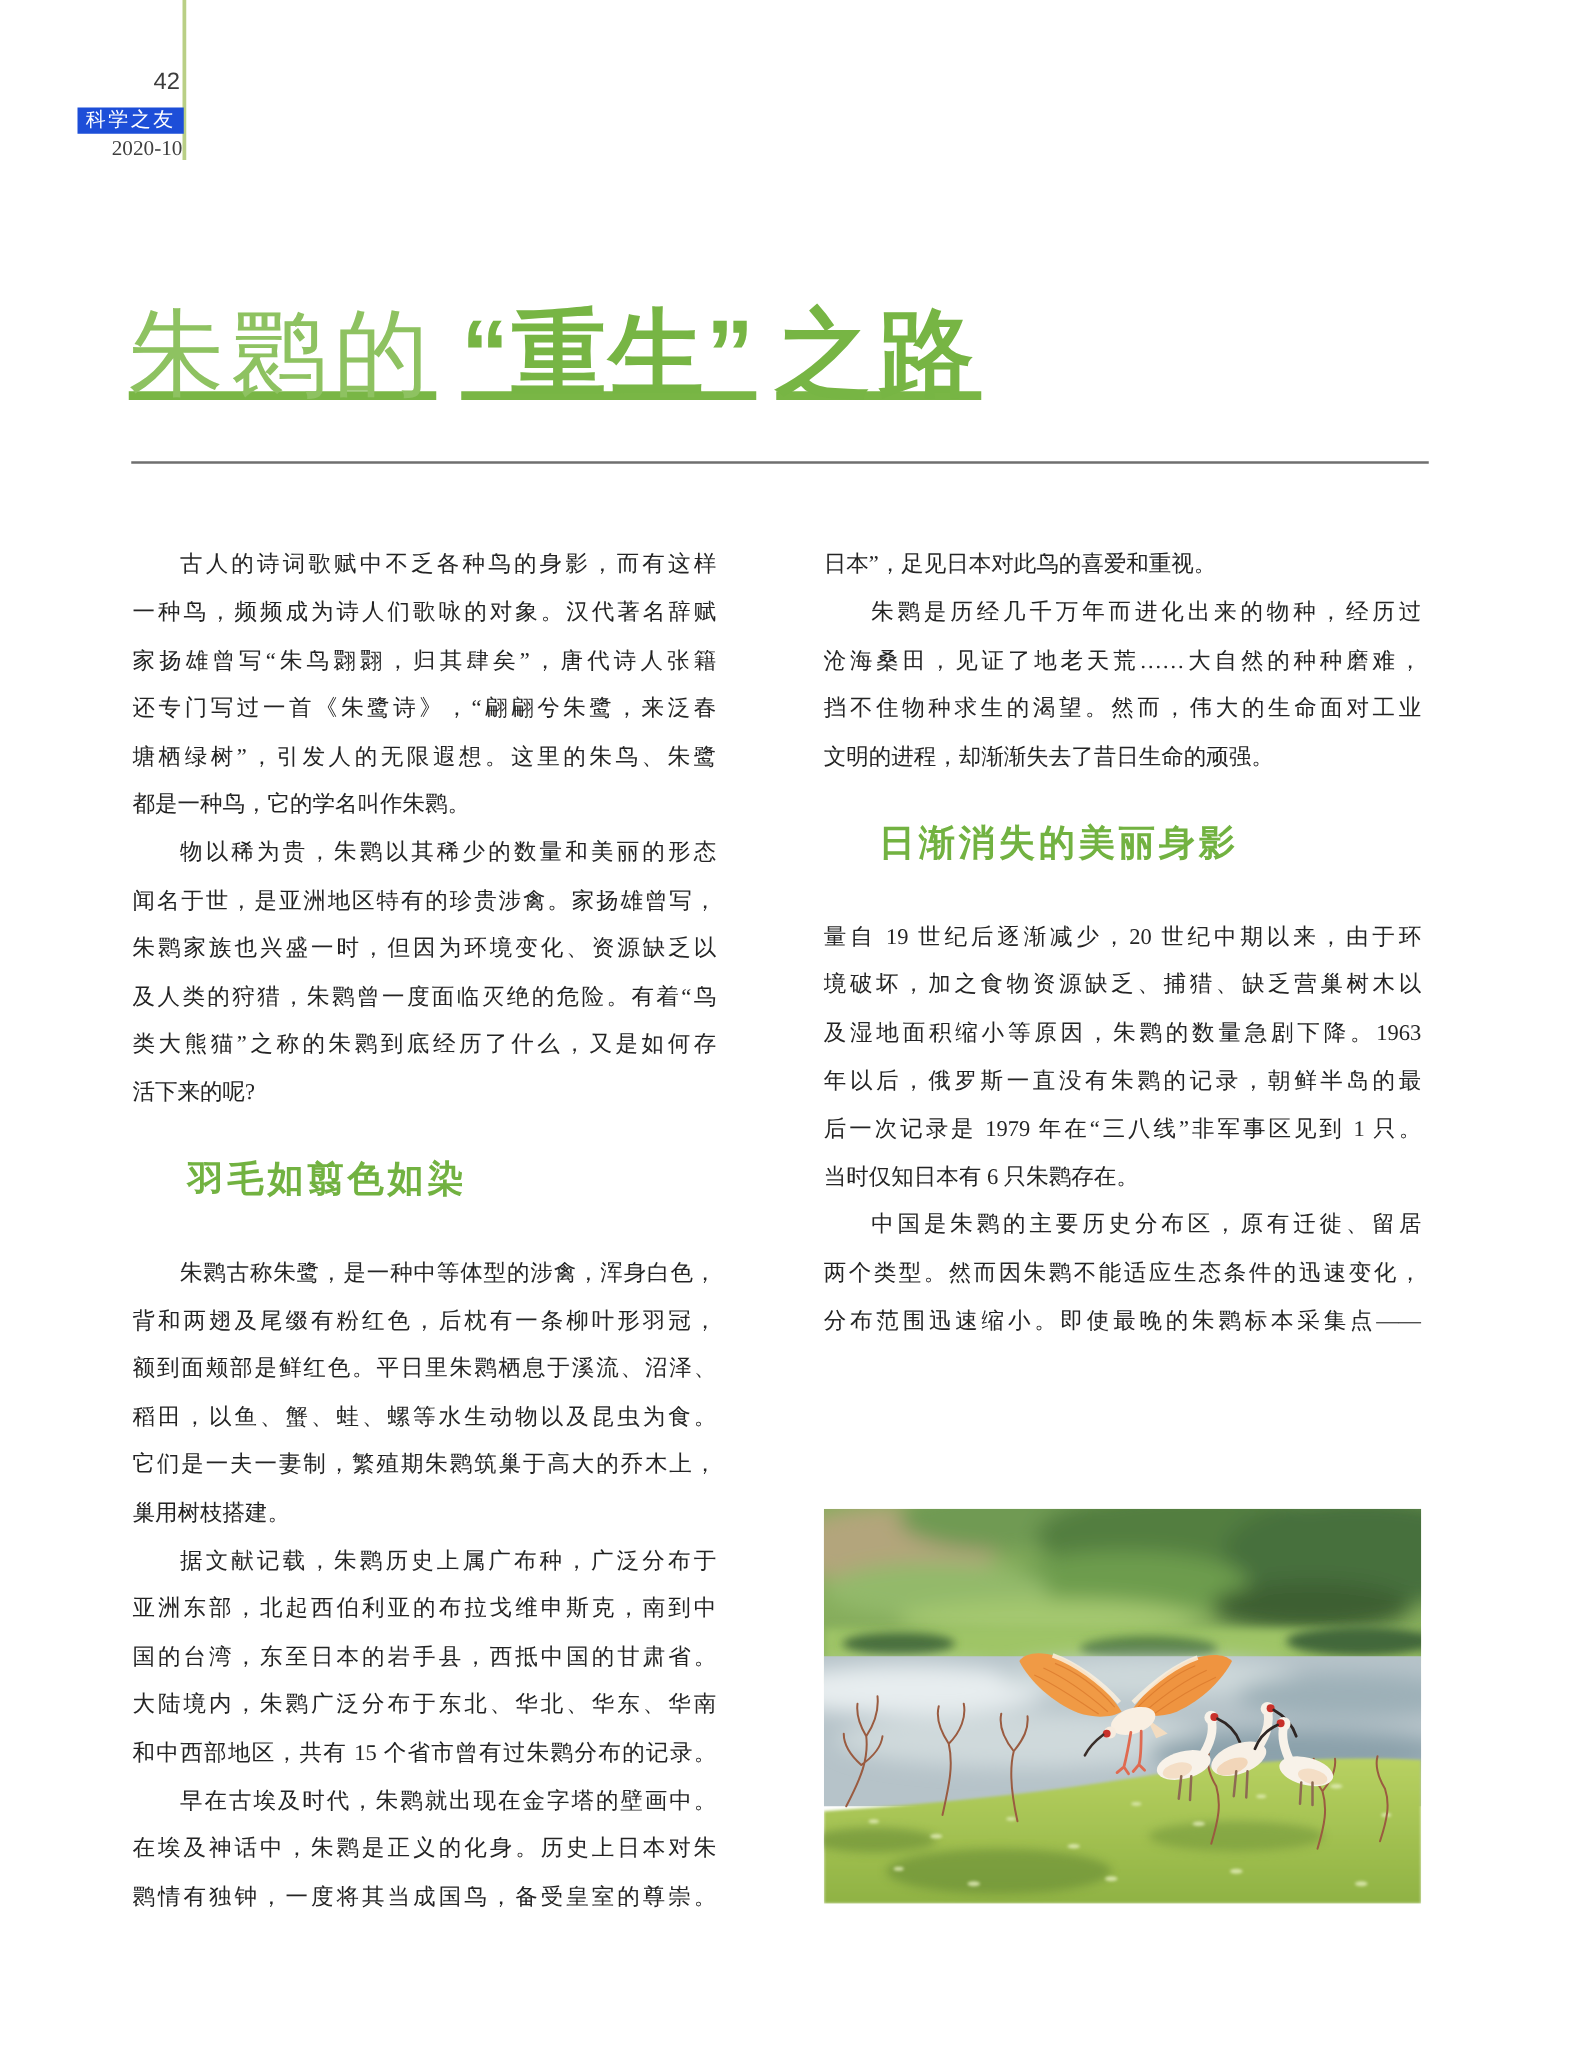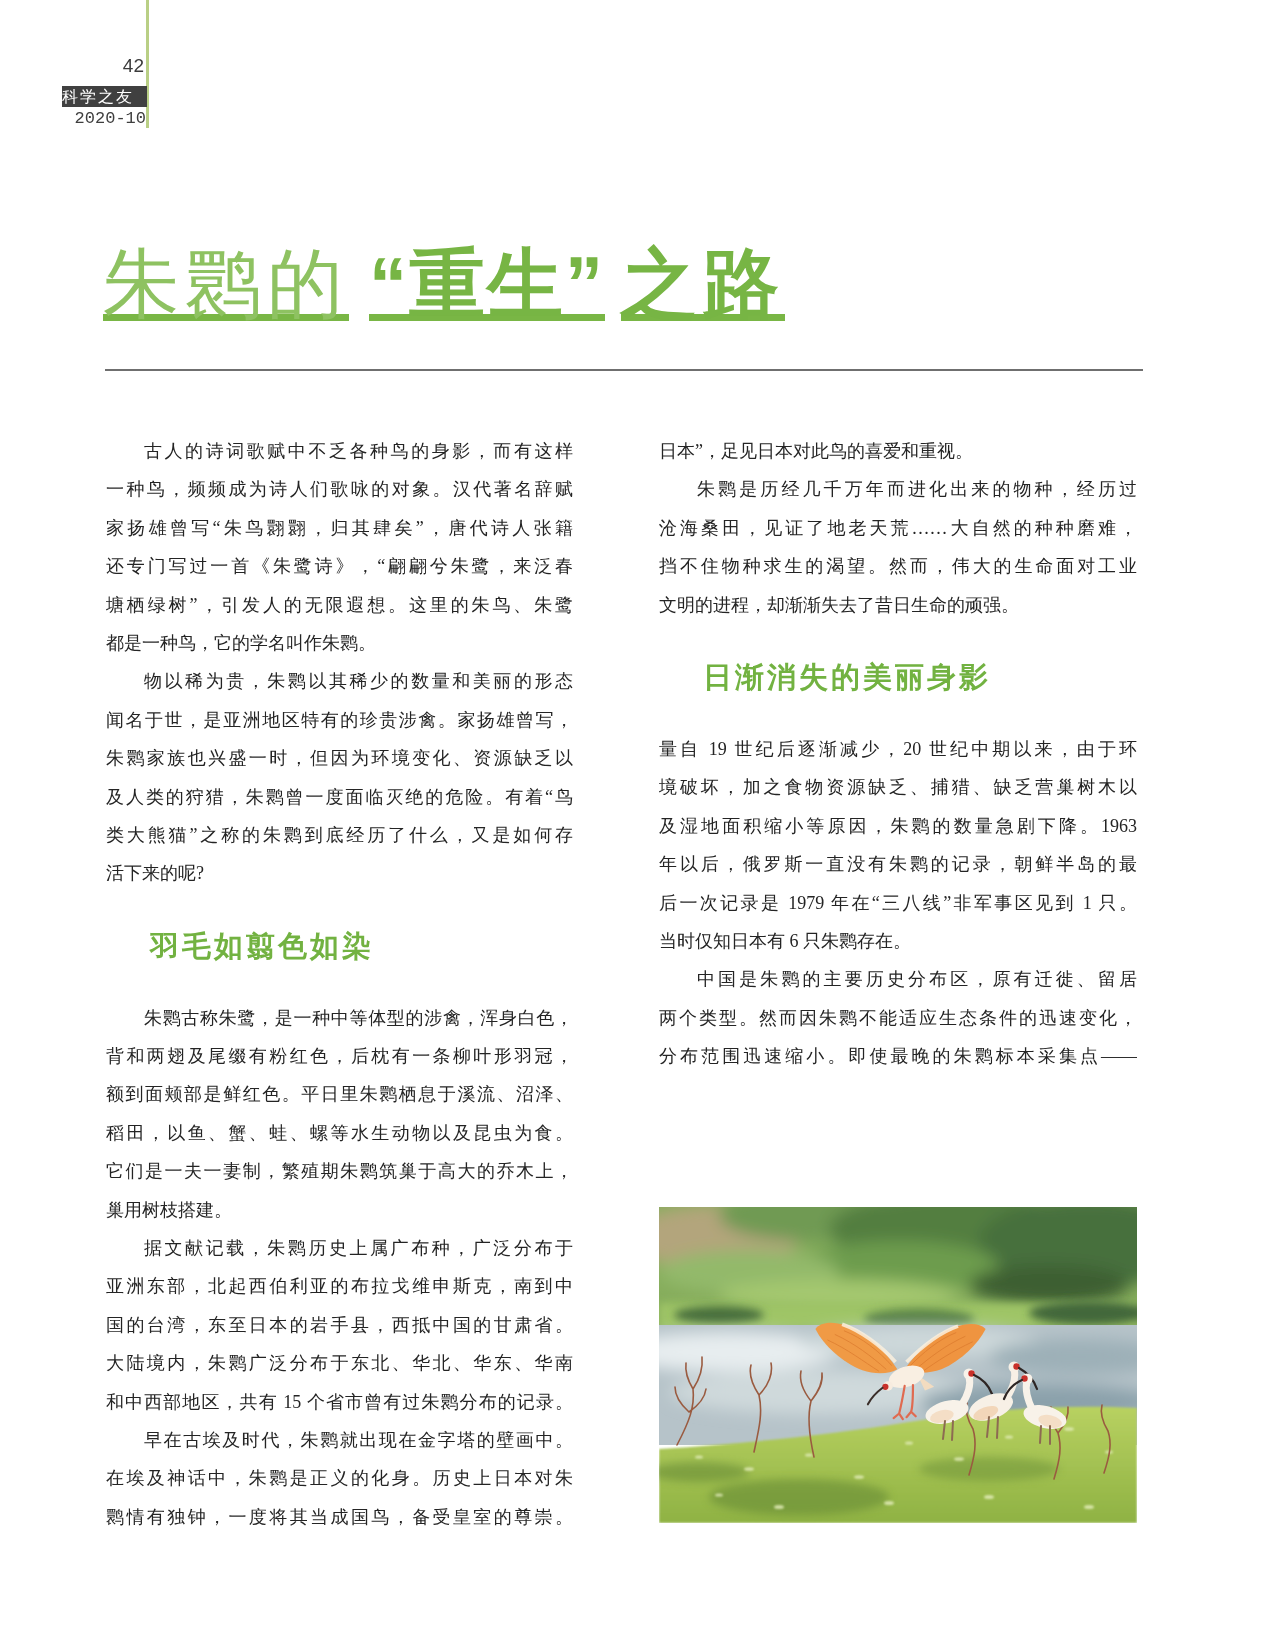--- a/index.html
+++ b/index.html
@@ -3,43 +3,43 @@
 <meta charset="utf-8">
 <style>
   html,body{margin:0;padding:0;background:#fff;}
   .page{position:relative;width:1270px;height:1642px;background:#ffffff;overflow:hidden;
         font-family:"Liberation Serif",serif;}
 
   
   .vline{position:absolute;left:146px;top:0;width:3px;height:128px;background:#b9cf85;}
   .pagenum{position:absolute;left:38px;top:56px;width:106px;text-align:right;
            font-family:"Liberation Sans",sans-serif;font-size:19px;line-height:1;color:#3c3c3c;}
-  .badge{position:absolute;left:62px;top:86px;width:85px;height:21px;background:#404040;
+  .badge{position:absolute;left:62px;top:86px;width:85px;height:21px;background:#1d4ed8;
          color:#ffffff;font-family:"Liberation Sans",sans-serif;font-size:16px;line-height:21px;
-         text-align:left;letter-spacing:2px;}
+         text-align:center;letter-spacing:2px;}
   .issue{position:absolute;left:38px;top:110px;width:108px;text-align:right;
-         font-family:Liberation Mono, monospace;font-size:17px;line-height:1.1;color:#3e3e3e;}
+         font-family:Liberation Serif, serif;font-size:17px;line-height:1.1;color:#3e3e3e;}
 
   
   .title{position:absolute;left:103px;top:246px;white-space:nowrap;line-height:1;
          font-family:"Liberation Sans",sans-serif;font-size:76px;color:#79b645;text-decoration:underline;}
   .t-light{font-weight:400;color:#8ec261;letter-spacing:6px;}
   .t-bold{font-weight:700;color:#77b544;letter-spacing:2px;margin-left:20px;}
   .t-tail{font-weight:700;color:#77b544;letter-spacing:6px;margin-left:16px;}
   .rule{position:absolute;left:105px;top:369px;width:1038px;height:2px;background:#6f6f6f;}
 
   
   .col{position:absolute;top:432px;color:#242424;}
   #col-left{left:106px;width:467px;}
   #col-right{left:659px;width:478px;}
   .blk{font-family:"Liberation Serif",serif;font-size:18px;line-height:38.4px;height:38.4px;
        text-align:justify;text-align-last:justify;overflow:hidden;}
   .body-start{text-indent:38px;}
   .body-end{text-align-last:left;}
-  .heading{height:auto;font-family:Liberation Serif, serif;font-size:29px;line-height:30px;
+  .heading{height:auto;font-family:Liberation Mono, monospace;font-size:29px;line-height:30px;
            color:#72b241;padding:38px 0 38px 44px;font-weight:700;letter-spacing:3px;
            text-align:left;text-align-last:left;}
 
   
   .photo{position:absolute;left:659px;top:1207px;width:478px;height:316px;overflow:hidden;}
   .photo svg{display:block;width:100%;height:100%;}
 </style>
 </head>
 <body>
 

